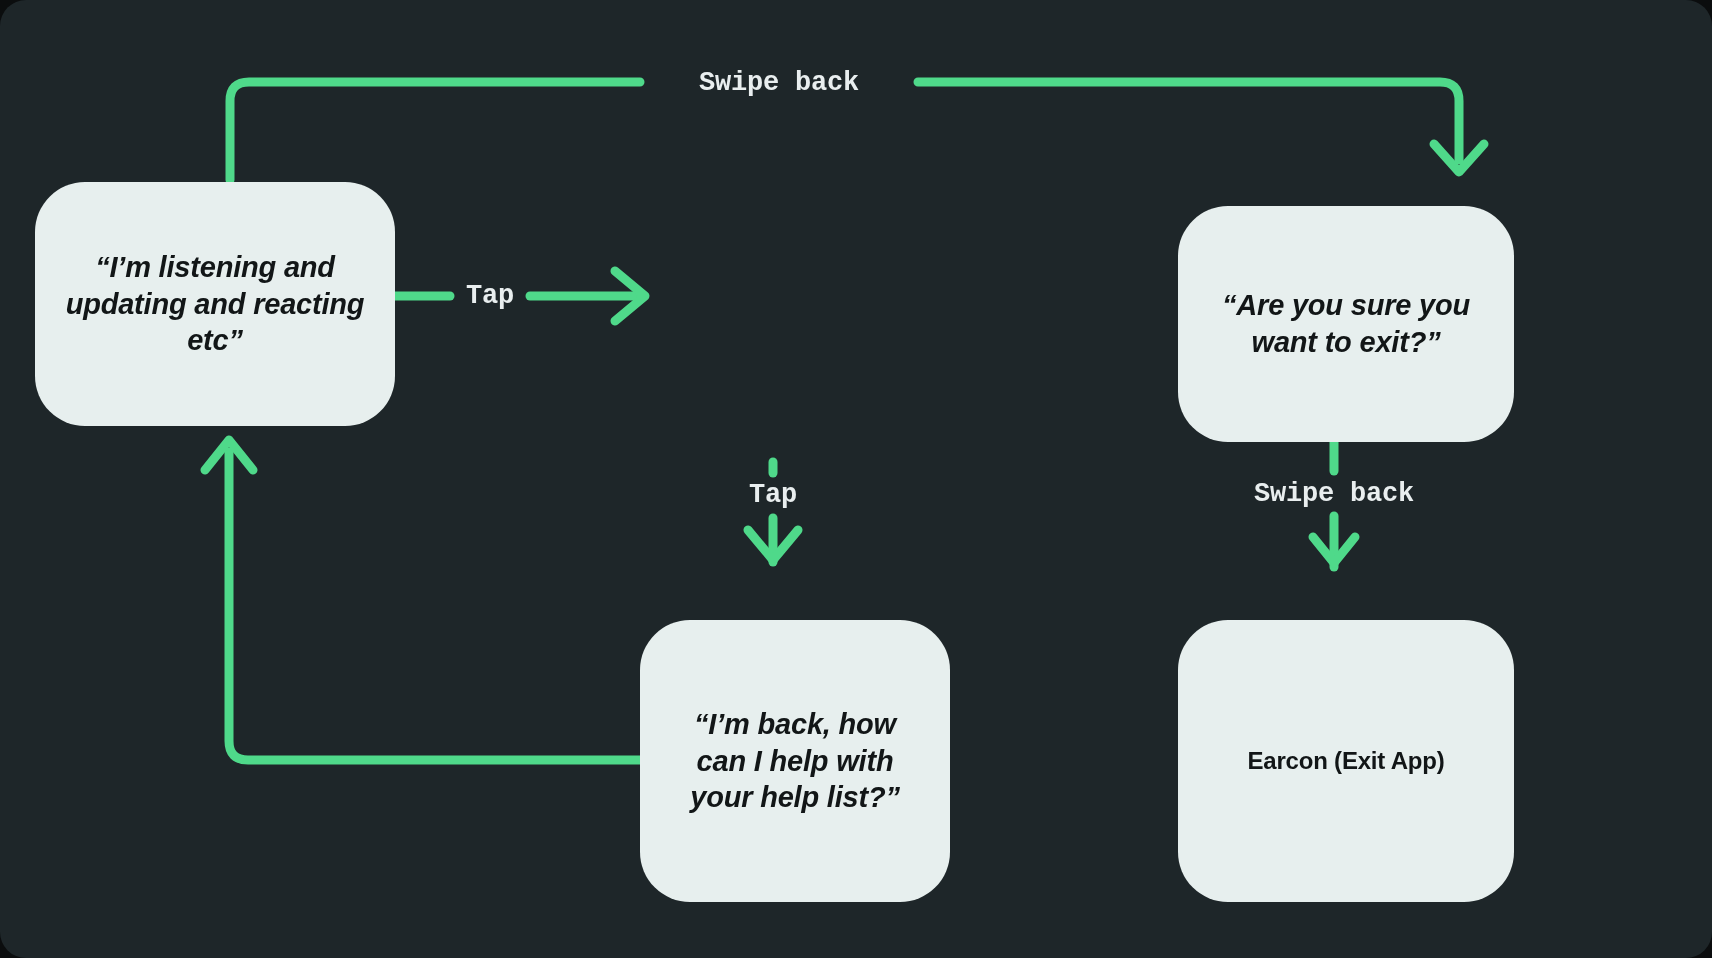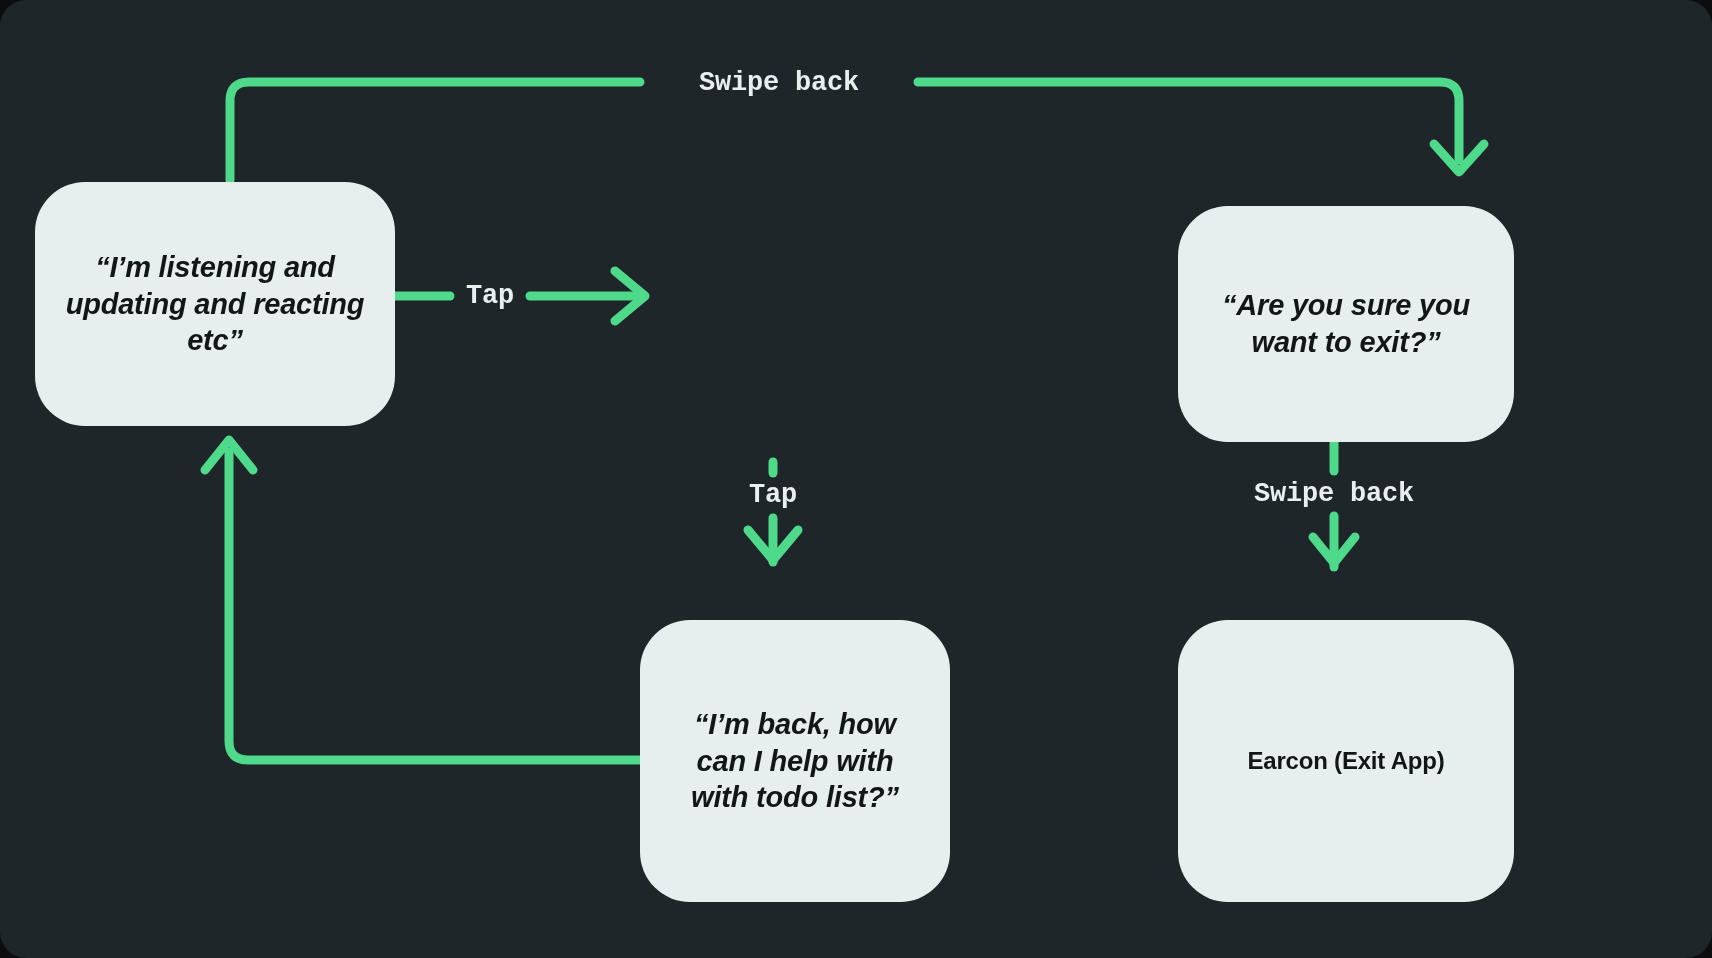--- a/index.html
+++ b/index.html
@@ -97,21 +97,21 @@
   <div class="node" style="left:35px; top:182px; width:360px; height:244px;">
     <div class="node-label">“I’m listening and updating and reacting etc”</div>
   </div>
 
 
   <div class="node" style="left:1178px; top:182px; width:336px; height:236px;margin-top:24px;">
     <div class="node-label">“Are you sure you want to exit?”</div>
   </div>
 
   <div class="node" style="left:640px; top:620px; width:310px; height:282px;">
-    <div class="node-label">“I’m back, how can I help with with todo list?”</div>
+    <div class="node-label">“I’m back, how can I help with your help list?”</div>
   </div>
 
   <div class="node" style="left:1178px; top:620px; width:336px; height:282px;">
     <div class="node-label plain">Earcon (Exit App)</div>
   </div>
 
   <div class="edge-label" style="left:779px; top:83px;">Swipe back</div>
 
   <div class="edge-label" style="left:490px; top:296px;">Tap</div>
 

